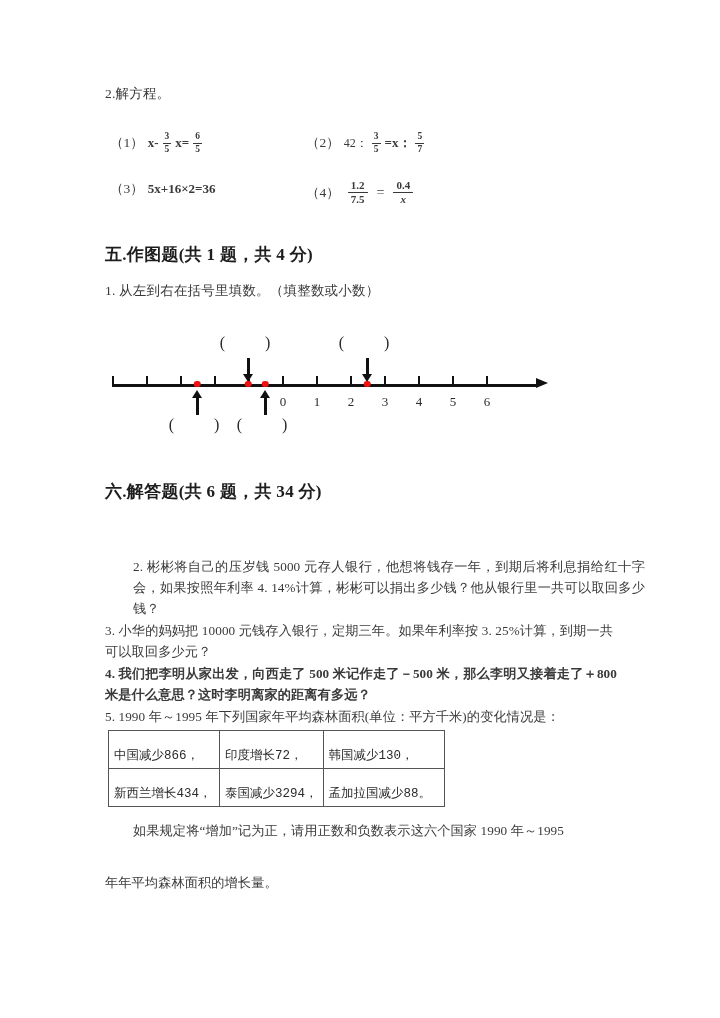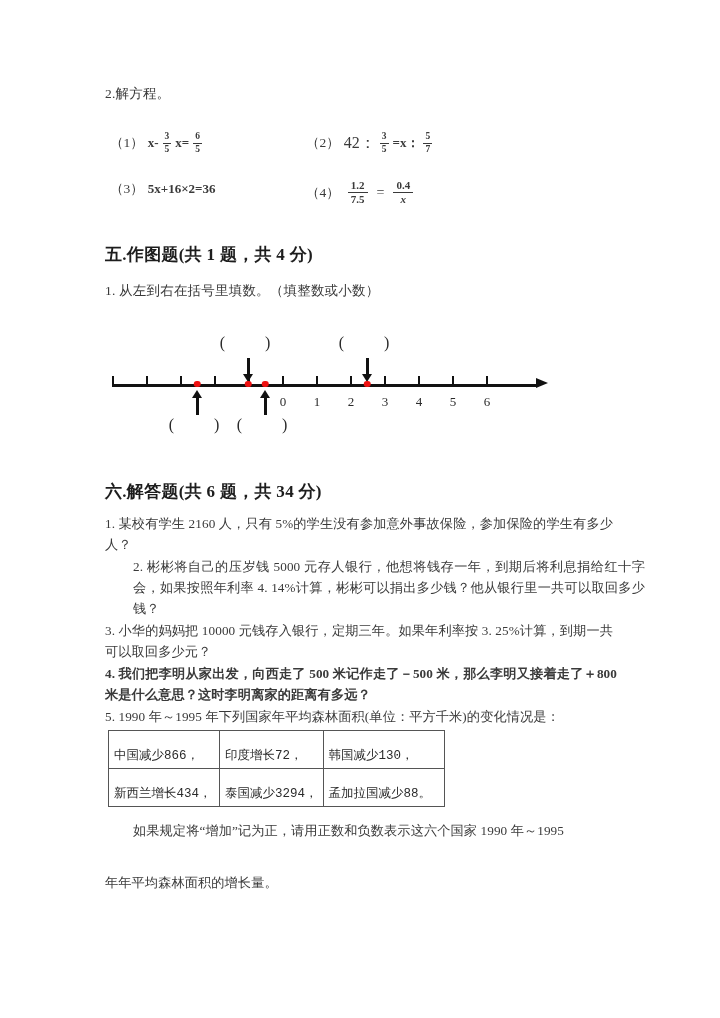--- a/index.html
+++ b/index.html
@@ -53,21 +53,21 @@
   .eq {
     position: absolute;
     font-size: 13.5px;
     color: #3a3a3a;
     display: flex;
     align-items: center;
     white-space: nowrap;
   }
   .eq .lead { margin-right: 4px; }
   .eq .var  { font-style: normal; font-weight: 600; font-size: 13px; }
-  .eq .num  { font-size: 16px; text-align: center; }
+  .eq .num  { font-size: 12px; text-align: center; }
   .frac {
     display: inline-flex;
     flex-direction: column;
     align-items: center;
     justify-content: center;
     vertical-align: middle;
     margin: 0 4px;
     line-height: 1;
     font-weight: bold;
   }
@@ -309,21 +309,20 @@
 
     <div class="paren-pair" style="left:142px; top:2px;">(   )</div>
     <div class="paren-pair" style="left:261px; top:2px;">(   )</div>
 
     <div class="paren-pair" style="left:91px; top:84px;">(   )</div>
     <div class="paren-pair" style="left:159px; top:84px;">(   )</div>
   </div>
 
   <div class="blk sec-head" style="left:105px; top:480px;">六.解答题(共 6 题，共 34 分)</div>
 
-  <div class="blk para" style="left:105px; top:513px; width:508px;">1. 某校有学生 2160 人，只有 5%的学生没有参加意外事故保险，参加保险的学生有多少人？</div>
 
   <div class="blk para" style="left:93px; top:556px; width:512px;margin-left:40px;">2. 彬彬将自己的压岁钱 5000 元存人银行，他想将钱存一年，到期后将利息捐给红十字会，如果按照年利率 4. 14%计算，彬彬可以捐出多少钱？他从银行里一共可以取回多少钱？</div>
 
   <div class="blk para" style="left:105px; top:620px; width:508px;">3. 小华的妈妈把 10000 元钱存入银行，定期三年。如果年利率按 3. 25%计算，到期一共可以取回多少元？</div>
 
   <div class="blk para" style="left:105px; top:663px; width:512px;font-weight:bold;">4. 我们把李明从家出发，向西走了 500 米记作走了－500 米，那么李明又接着走了＋800 米是什么意思？这时李明离家的距离有多远？</div>
 
   <div class="blk para" style="left:105px; top:706px; width:518px;">5. 1990 年～1995 年下列国家年平均森林面积(单位：平方千米)的变化情况是：</div>
 
   <table class="ftable">

